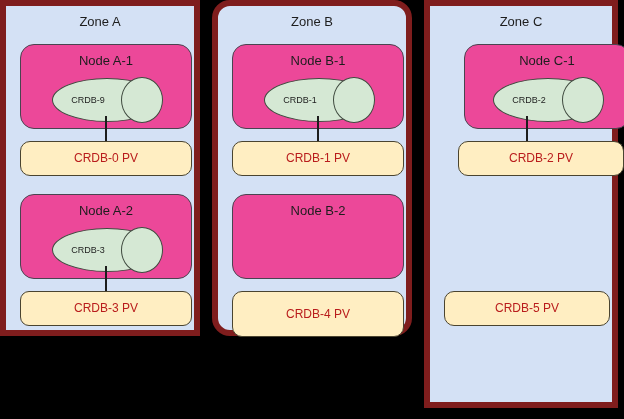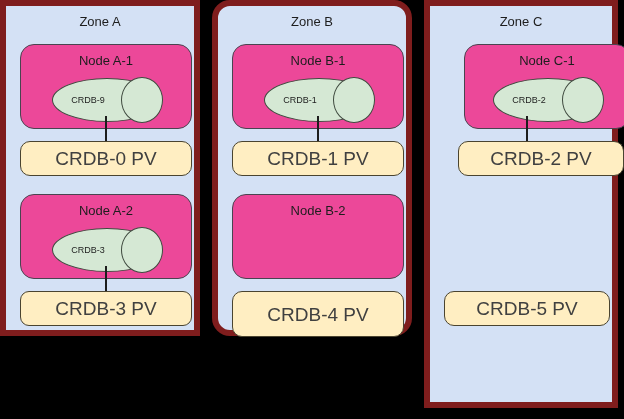--- a/index.html
+++ b/index.html
@@ -106,23 +106,23 @@
     position: absolute;
     background: #ffeec2;
     border: 1px solid #4a4430;
     border-radius: 10px;
     box-sizing: border-box;
     display: flex;
     align-items: center;
     justify-content: center;
   }
   .pv-label {
-    font-size: 19px;
+    font-size: 12px;
     line-height: 17px;
-    color: #404040;
+    color: #b91c1c;
   }
 
   
   .connector {
     position: absolute;
     width: 2px;
     background: #1d1d1d;
   }
 </style>
 </head>

